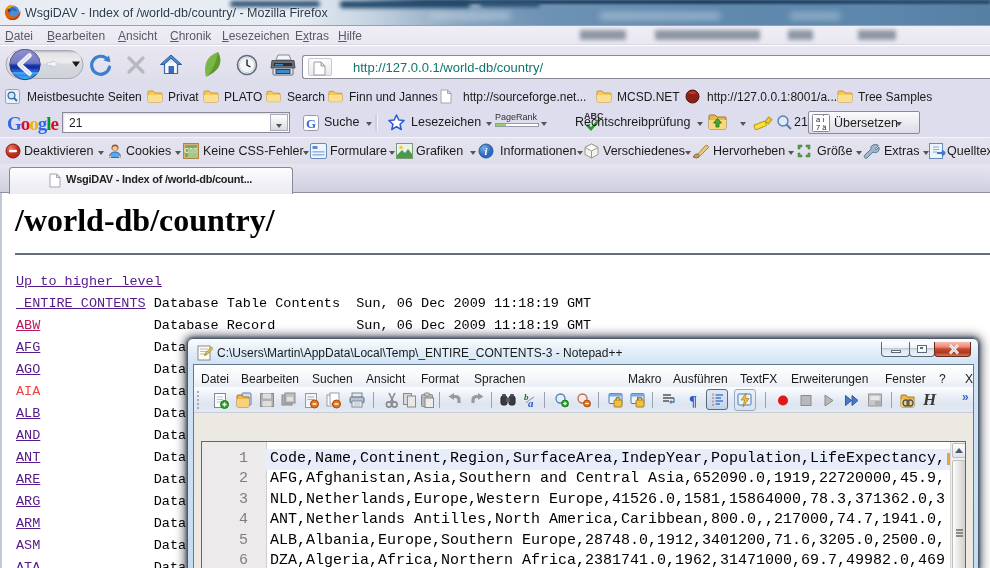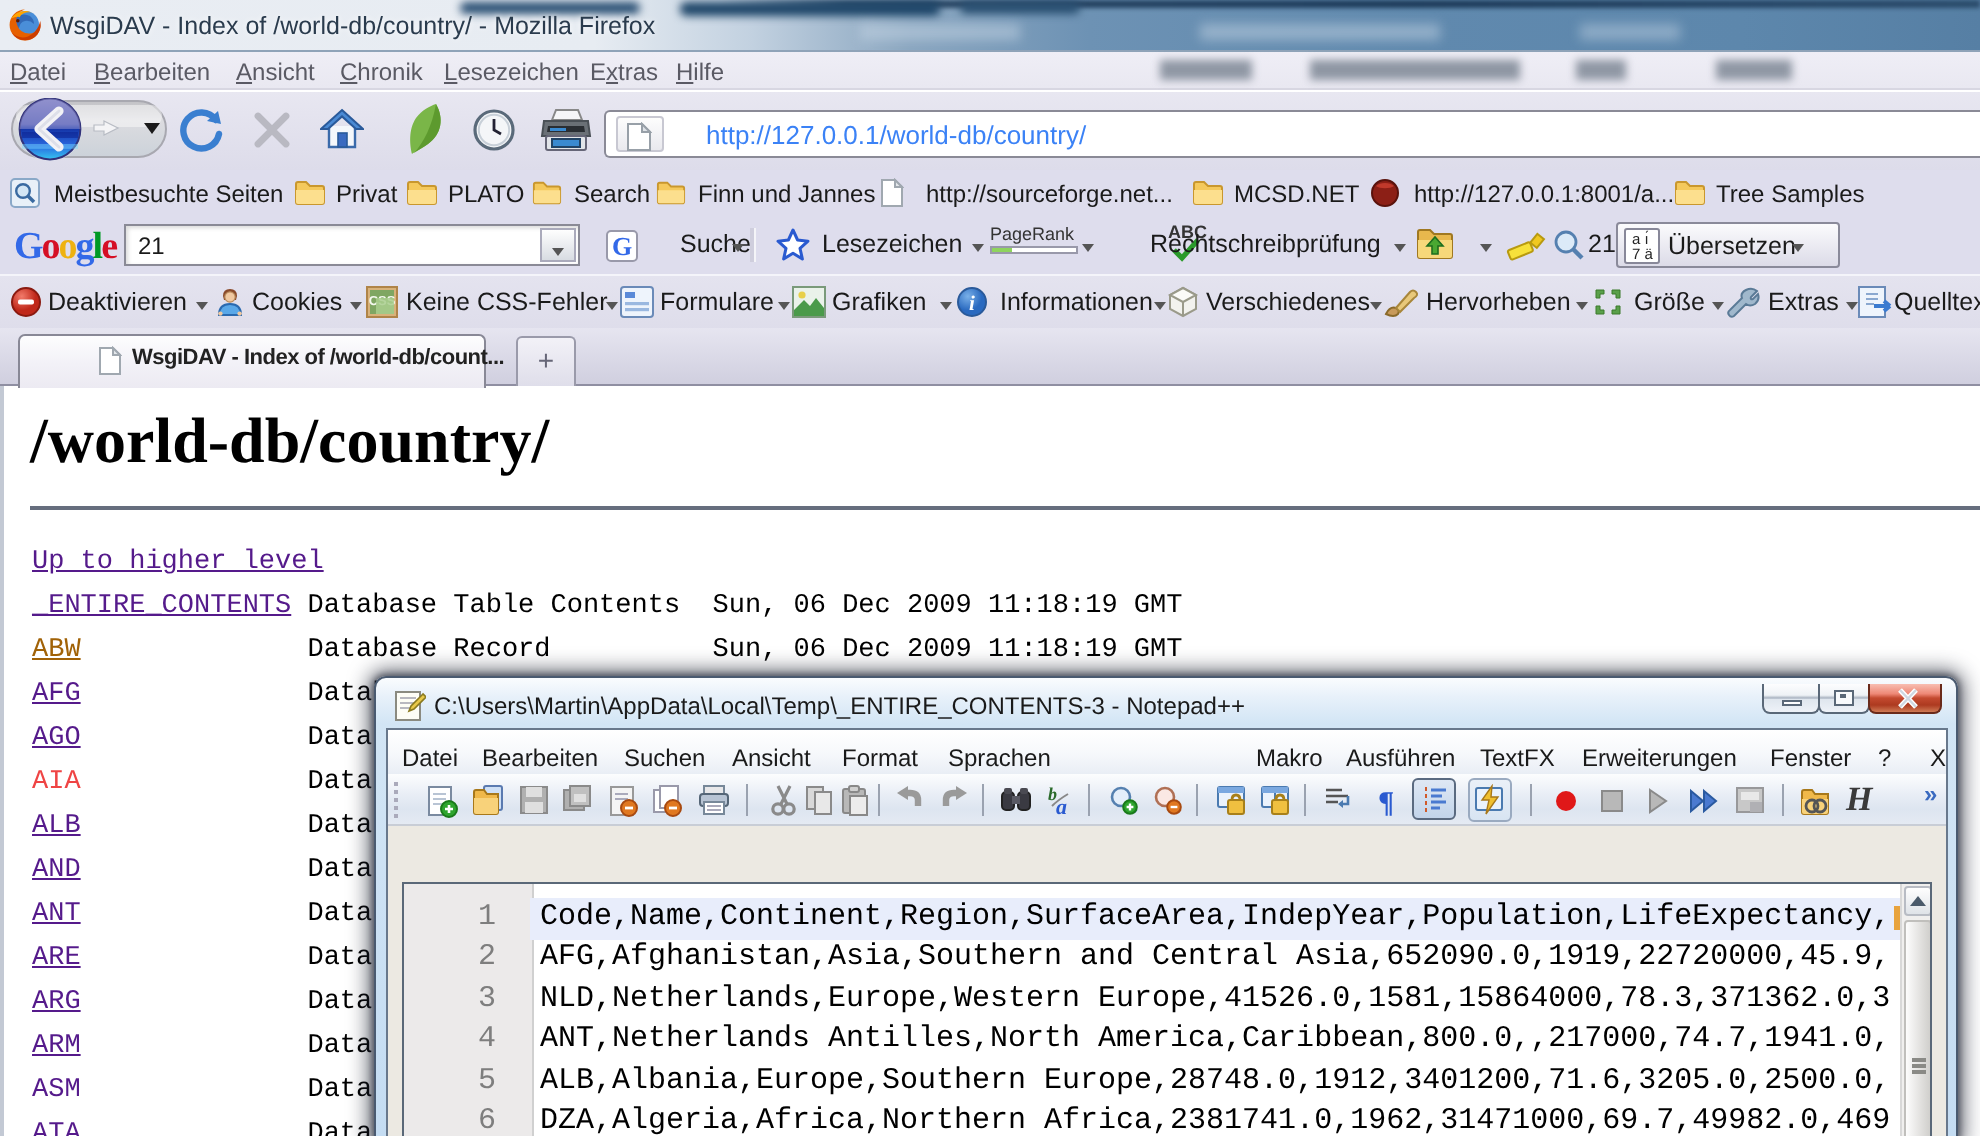--- a/index.html
+++ b/index.html
@@ -111,21 +111,21 @@
     <rect x="3" y="14" width="20" height="7" rx="1" fill="#e2e5e9" stroke="#667"></rect>
     <rect x="6" y="15.5" width="14" height="4" fill="#3a8ad0" stroke="#246"></rect>
   </svg>
 
   <div class="abs" style="left:302px;top:9px;width:688px;height:24px;background:#fff;border:1px solid #8a8a96;border-radius:3px 0 0 3px;border-right:none;">
     <div class="abs" style="left:5px;top:2px;width:24px;height:18px;background:linear-gradient(180deg,#fdfdfd,#e9e9ee);border:1px solid #c8c8d2;border-radius:2px;"></div>
     <svg class="abs" style="left:10px;top:5px;" width="13" height="15" viewBox="0 0 13 15">
       <path d="M1 1 L8 1 L12 5 L12 14 L1 14 Z" fill="#fff" stroke="#98a0a8"></path>
       <path d="M8 1 L8 5 L12 5 Z" fill="#dfe3e8" stroke="#98a0a8"></path>
     </svg>
-    <div class="abs" style="left:34px;top:4px;font-size:13px;color:#3b82f6;padding-left:16px;">http://127.0.0.1/world-db/country/</div>
+    <div class="abs" style="left:34px;top:4px;font-size:13px;color:#0f766e;padding-left:16px;">http://127.0.0.1/world-db/country/</div>
   </div>
 </div>
 
 <div class="abs" id="bmbar" style="left:0;top:85px;width:990px;height:24px;background:#dedded;color:#1a1a1a;font-size:12px;">
   <svg class="abs" style="left:5px;top:4px;" width="15" height="15" viewBox="0 0 15 15">
     <rect x="0.5" y="0.5" width="14" height="14" rx="2" fill="#e8f0f8" stroke="#8aa8c8"></rect>
     <circle cx="6.5" cy="6.5" r="3.4" fill="#d4e6f4" stroke="#3a6aa0" stroke-width="1.2"></circle>
     <path d="M9 9 L12 12" stroke="#3a6aa0" stroke-width="1.8"></path>
   </svg>
   <span class="abs" style="left:27px;top:5px;">Meistbesuchte Seiten</span>
@@ -175,21 +175,21 @@
 <div class="abs" id="gbar" style="left:0;top:109px;width:990px;height:28px;background:#dedded;color:#1a1a1a;font-size:12.5px;">
   <div class="abs" style="left:7px;top:4px;font-family:'Liberation Serif',serif;font-weight:bold;font-size:19px;letter-spacing:-1px;"><span style="color:#3369e8;">G</span><span style="color:#d50f25;">o</span><span style="color:#eeb211;">o</span><span style="color:#3369e8;">g</span><span style="color:#009925;">l</span><span style="color:#d50f25;">e</span></div>
   <div class="abs" style="left:62px;top:3px;width:228px;height:21px;background:#fff;border:1px solid #8a8a96;box-shadow:inset 1px 1px 2px rgba(0,0,0,.15);">
     <span class="abs" style="left:6px;top:3px;font-size:12px;">21</span>
     <div class="abs" style="right:1px;top:1px;width:18px;height:17px;background:linear-gradient(180deg,#fefefe,#d8dce2);border:1px solid #aab;"><div class="chev" style="margin:7px 0 0 5px;"></div></div>
   </div>
   <svg class="abs" style="left:303px;top:6px;" width="16" height="16" viewBox="0 0 16 16">
     <rect x="0.5" y="0.5" width="15" height="15" rx="2" fill="#fff" stroke="#99a"></rect>
     <text x="8" y="12.5" text-anchor="middle" font-family="Liberation Serif" font-size="13" font-weight="bold" fill="#3369e8">G</text>
   </svg>
-  <span class="abs" style="left:340px;top:6px;">Suche</span>
+  <span class="abs" style="left:324px;top:6px;">Suche</span>
     <span class="chev abs" style="left:363px;top:13px;"></span>
   <div class="abs" style="left:375px;top:5px;width:8px;height:17px;background:linear-gradient(90deg,#cfcedd 0 2px,#f4f4f8 2px 3px,transparent 3px);"></div>
   <svg class="abs" style="left:388px;top:5px;" width="17" height="17" viewBox="0 0 17 17">
     <path d="M8.5 1 L10.8 6 L16 6.6 L12 10.2 L13.2 15.5 L8.5 12.6 L3.8 15.5 L5 10.2 L1 6.6 L6.2 6 Z" fill="#fff" stroke="#2a5ad0" stroke-width="1.5" stroke-linejoin="round"></path>
   </svg>
   <span class="abs" style="left:411px;top:6px;">Lesezeichen</span>
     <span class="chev abs" style="left:483px;top:13px;"></span>
   <div class="abs" style="left:495px;top:3px;width:48px;height:10px;font-size:9px;color:#333;">PageRank<div style="width:44px;height:4px;border:1px solid #99a;background:linear-gradient(90deg,#8fd45e 0 10px,#fff 10px);margin-top:1px;"></div></div>
   <span class="chev abs" style="left:538px;top:13px;"></span>
   <div class="abs" style="left:552px;top:4px;width:20px;height:18px;margin-left:32px;">
@@ -308,36 +308,36 @@
     <span class="chev abs" style="left:920px;top:13px;"></span>
   <svg class="abs" style="left:929px;top:5px;" width="17" height="16" viewBox="0 0 17 16">
     <rect x="0.5" y="0.5" width="13" height="15" fill="#eef4fc" stroke="#6a8ab8"></rect>
     <path d="M4 4 L10 4 M4 6.5 L10 6.5 M4 9 L8 9" stroke="#8aa8d0" stroke-width="1"></path>
     <path d="M8 10 L16 10 M16 10 L13 7.5 M16 10 L13 12.5" stroke="#3a7ad0" stroke-width="2" fill="none"></path>
   </svg>
   <span class="abs" style="left:947px;top:6px;">Quelltext</span>
 </div>
 
 <div class="abs" id="tabbar" style="left:0;top:164px;width:990px;height:29px;background:linear-gradient(180deg,#e6e5f0 0%,#d0cfdf 100%);border-bottom:1px solid #8f8fa2;">
-  <div class="abs" style="left:9px;top:3px;width:234px;height:27px;background:linear-gradient(180deg,#fdfdfe 0%,#f2f1f7 55%,#eceaf2 100%);border:1px solid #888896;border-bottom:none;border-radius:3.5px 3.5px 0 0;z-index:3;">
+  <div class="abs" style="left:9px;top:3px;width:284px;height:27px;background:linear-gradient(180deg,#fdfdfe 0%,#f2f1f7 55%,#eceaf2 100%);border:1px solid #888896;border-bottom:none;border-radius:3.5px 3.5px 0 0;z-index:3;">
     <svg class="abs" style="left:39px;top:5px;" width="12" height="15" viewBox="0 0 12 15">
       <path d="M1 1 L7.5 1 L11 4.5 L11 14 L1 14 Z" fill="#fff" stroke="#a0a8b0"></path>
       <path d="M7.5 1 L7.5 4.5 L11 4.5 Z" fill="#e4e8ec" stroke="#a0a8b0"></path>
     </svg>
     <div class="abs" style="left:56px;top:5px;font-size:11px;font-weight:bold;color:#222;white-space:nowrap;letter-spacing:-0.25px;">WsgiDAV - Index of /world-db/count...</div>
   </div>
   <div class="abs" style="left:258px;top:4px;width:30px;height:25px;background:linear-gradient(180deg,#f2f1f7,#dfdeea);border:1px solid #9a9aaa;border-bottom:none;border-radius:3px 3px 0 0;color:#667;font-size:14px;text-align:center;line-height:23px;">+</div>
 </div>
 
 <div class="abs" id="content" style="left:0;top:193px;width:990px;height:375px;background:#fff;border-left:2px solid #c3c9d4;overflow:hidden;">
   <div class="abs" style="left:13px;top:9px;font-family:'Liberation Serif',serif;font-weight:bold;font-size:32px;color:#000;">/world-db/country/</div>
   <div class="abs" style="left:13px;top:60px;width:977px;height:2px;background:#666e7e;"></div>
   <div class="abs" style="left:14px;top:78px;font-family:'Liberation Mono',monospace;font-size:13.5px;line-height:22px;color:#000;white-space:pre;" id="listing"><span style="color:#551a8b;text-decoration:underline;">Up to higher level</span>                         
 <span style="color:#551a8b;text-decoration:underline;">_ENTIRE_CONTENTS</span> Database Table Contents  Sun, 06 Dec 2009 11:18:19 GMT
-<span style="color:#a16207;text-decoration:underline;">ABW</span>              Database Record          Sun, 06 Dec 2009 11:18:19 GMT
+<span style="color:#be185d;text-decoration:underline;">ABW</span>              Database Record          Sun, 06 Dec 2009 11:18:19 GMT
 <span style="color:#551a8b;text-decoration:underline;">AFG</span>              Database Record          Sun, 06 Dec 2009 11:18:19 GMT
 <span style="color:#551a8b;text-decoration:underline;">AGO</span>              Database Record          Sun, 06 Dec 2009 11:18:19 GMT
 <span style="color:#ef4444;">AIA</span>              Database Record          Sun, 06 Dec 2009 11:18:19 GMT
 <span style="color:#551a8b;text-decoration:underline;">ALB</span>              Database Record          Sun, 06 Dec 2009 11:18:19 GMT
 <span style="color:#551a8b;text-decoration:underline;">AND</span>              Database Record          Sun, 06 Dec 2009 11:18:19 GMT
 <span style="color:#551a8b;text-decoration:underline;">ANT</span>              Database Record          Sun, 06 Dec 2009 11:18:19 GMT
 <span style="color:#551a8b;text-decoration:underline;">ARE</span>              Database Record          Sun, 06 Dec 2009 11:18:19 GMT
 <span style="color:#551a8b;text-decoration:underline;">ARG</span>              Database Record          Sun, 06 Dec 2009 11:18:19 GMT
 <span style="color:#551a8b;text-decoration:underline;">ARM</span>              Database Record          Sun, 06 Dec 2009 11:18:19 GMT
 <span style="color:#551a8b;">ASM</span>              Database Record          Sun, 06 Dec 2009 11:18:19 GMT

